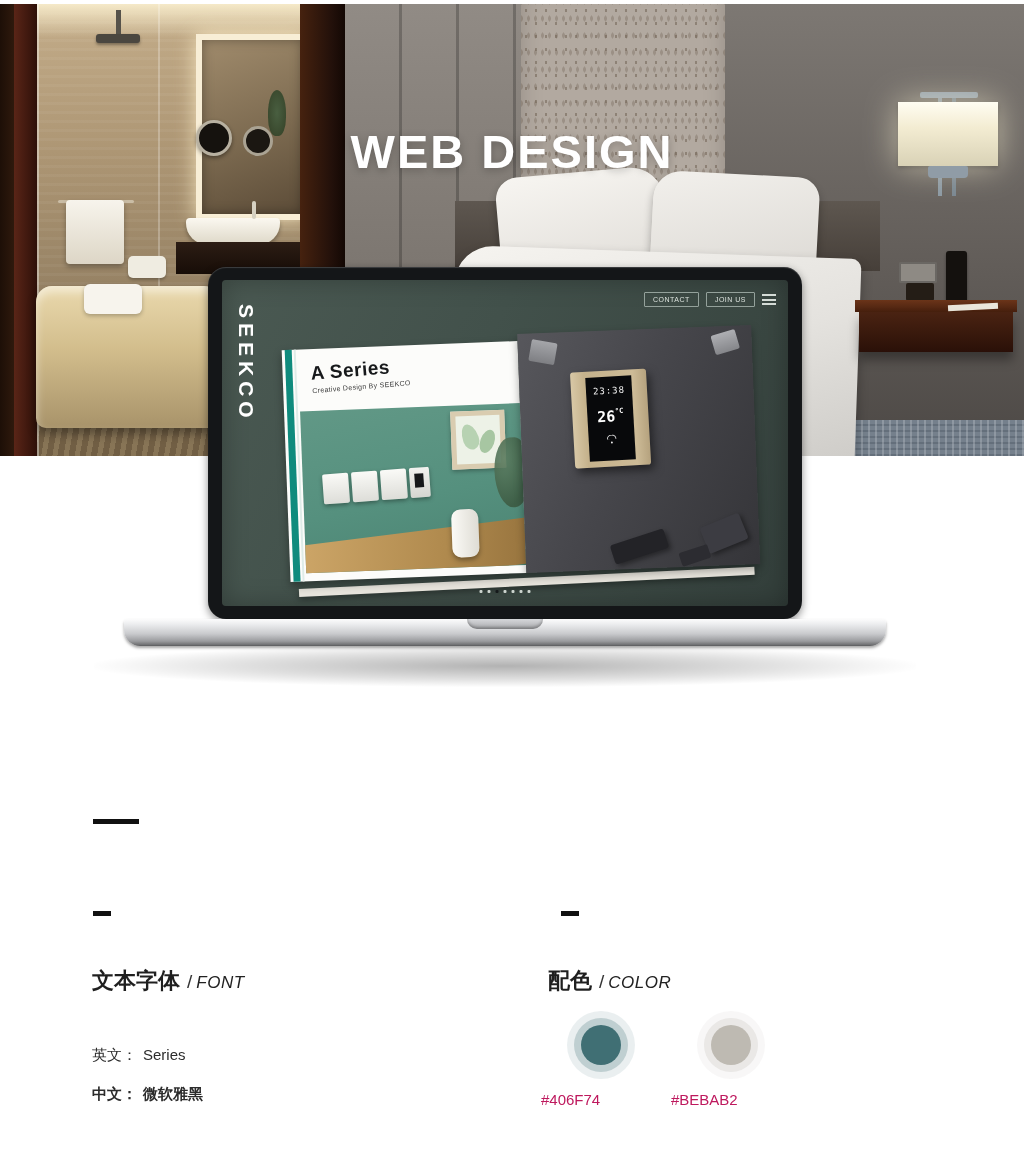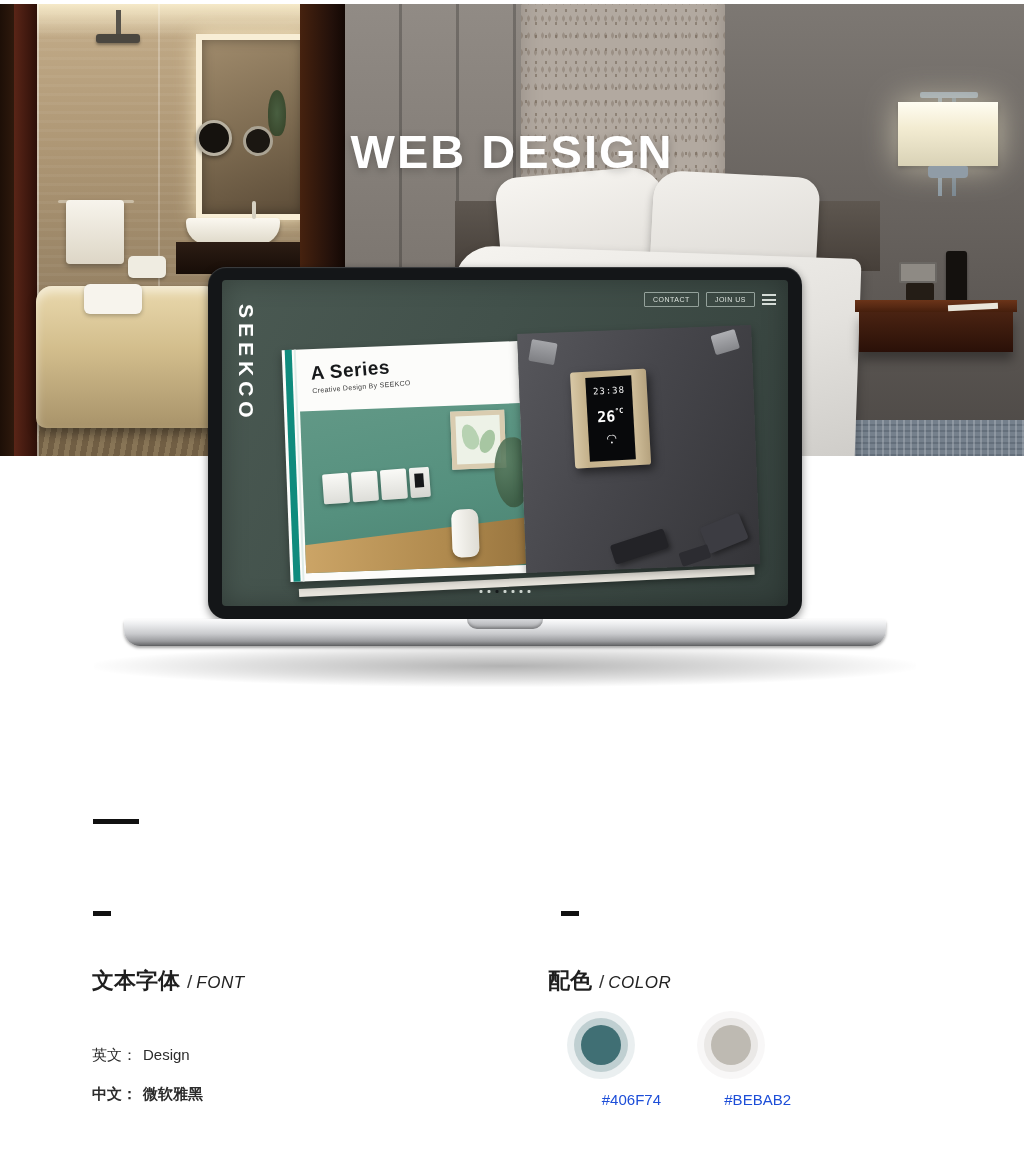--- a/index.html
+++ b/index.html
@@ -168,21 +168,21 @@
   .col-heading .en { font-weight:400; color:#222; font-size:17px; letter-spacing:.5px;font-style:italic; }
 
   .font-item { position:absolute; left:92px; font-size:15px; color:#2c2c2c; }
   .font-item-en { top:1042px; }
   .font-item-cn { top:1081px;font-weight:bold; }
   .font-item .f-label { margin-right:6px; }
 
   .swatch { position:absolute; width:40px; height:40px; border-radius:50%; }
   .swatch-1 { left:581px; top:1021px; }
   .swatch-2 { left:711px; top:1021px; }
-  .swatch-label { position:absolute; top:1087px; width:120px; text-align:right; font-size:15px; color:#1d4ed8; }
+  .swatch-label { position:absolute; top:1087px; width:120px; text-align:left; font-size:15px; color:#be185d; }
   .swatch-label-1 { left:541px; }
   .swatch-label-2 { left:671px; }
 </style>
 </head>
 <body>
 
 <div class="page">
 
   <div class="hero">
     <div class="bath-wall"></div>
@@ -313,21 +313,21 @@
   <div class="col-dash col-dash-color"></div>
 
   <div class="col-heading col-heading-font">
     <span class="cn">文本字体</span><span class="sep">/</span><span class="en">FONT</span>
   </div>
   <div class="col-heading col-heading-color">
     <span class="cn">配色</span><span class="sep">/</span><span class="en">COLOR</span>
   </div>
 
   <div class="font-item font-item-en">
-    <span class="f-label">英文：</span><span>Design</span>
+    <span class="f-label">英文：</span><span>Series</span>
   </div>
   <div class="font-item font-item-cn">
     <span class="f-label">中文：</span><span>微软雅黑</span>
   </div>
 
   <div class="swatch swatch-1" style="background: rgb(64, 111, 116); box-shadow: rgba(64, 111, 116, 0.25) 0px 0px 0px 7px, rgba(64, 111, 116, 0.11) 0px 0px 0px 14px;"></div>
   <div class="swatch swatch-2" style="background: rgb(190, 186, 178); box-shadow: rgba(190, 186, 178, 0.25) 0px 0px 0px 7px, rgba(190, 186, 178, 0.11) 0px 0px 0px 14px;"></div>
   <div class="swatch-label swatch-label-1">#406F74</div>
   <div class="swatch-label swatch-label-2">#BEBAB2</div>
 

